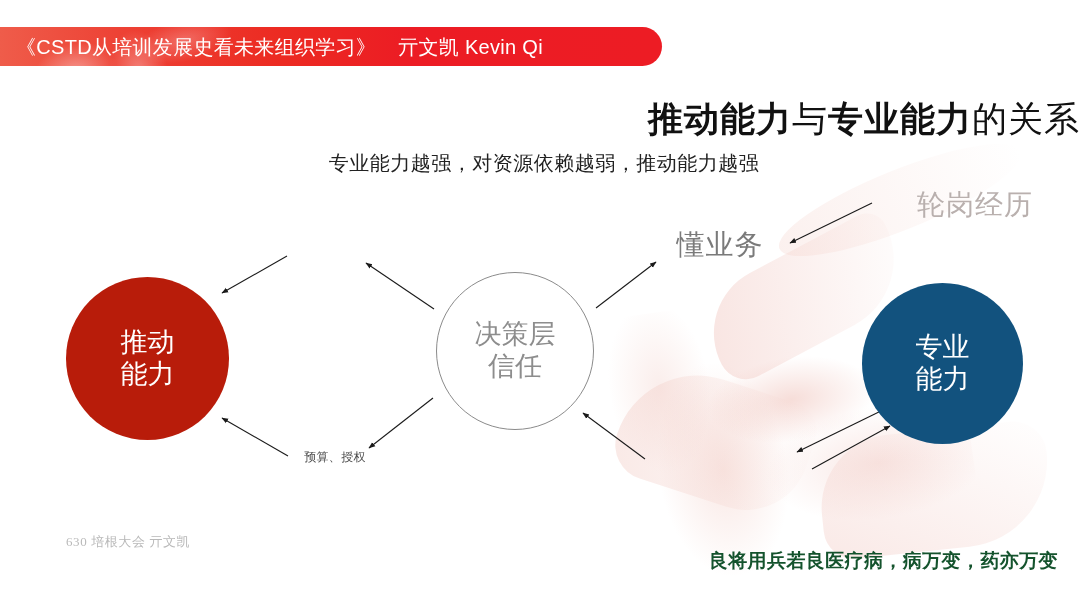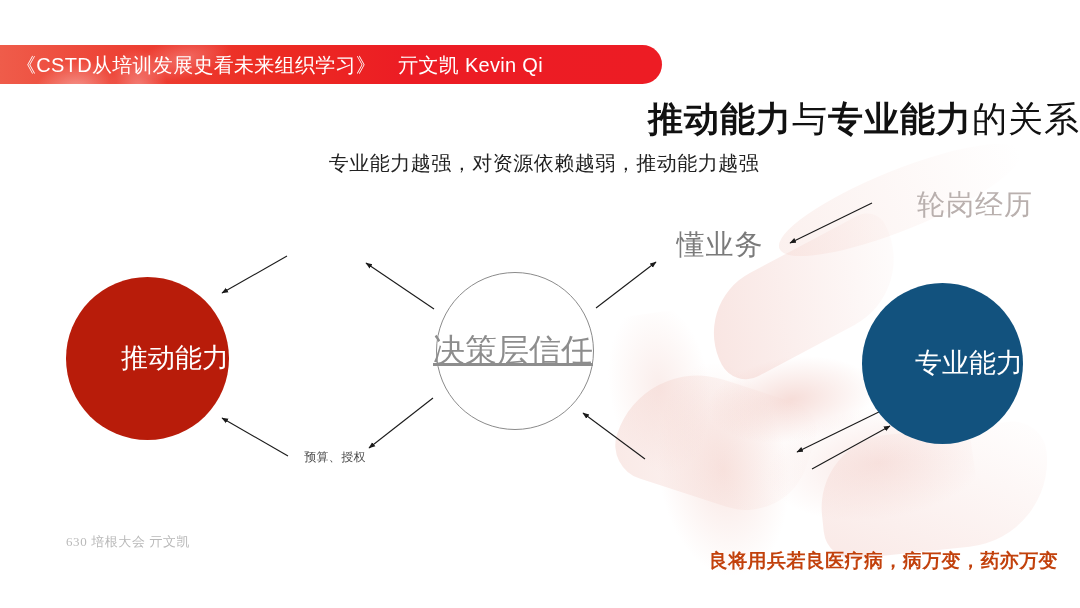--- a/index.html
+++ b/index.html
@@ -84,21 +84,21 @@
       radial-gradient(ellipse 40px 55px at 55% 60%, rgba(255,255,255,0.32), rgba(255,255,255,0) 72%),
       radial-gradient(ellipse 70px 30px at 75% 35%, rgba(255,255,255,0.26), rgba(255,255,255,0) 70%);
     transform: rotate(-12deg);
     pointer-events: none;
   }
 
   
   #header-banner {
     position: absolute;
     left: 0px;
-    top: 45px;
+    top: 27px;
     width: 662px;
     height: 39px;
     border-top-right-radius: 20px;
     border-bottom-right-radius: 20px;
     background: linear-gradient(90deg, #ef5c4a 0%, #ed4235 18%, #ec2b22 42%, #ec1c24 62%, #ed1c24 100%);
     overflow: hidden;
     z-index: 5;
   }
   #header-banner-text {
     position: absolute;
@@ -153,23 +153,23 @@
     width: 1080px;
     height: 608px;
     z-index: 2;
   }
 
   
   .node-circle {
     position: absolute;
     border-radius: 50%;
     display: flex;
-    flex-direction: row;
+    flex-direction: column;
     align-items: center;
-    justify-content: flex-end;
+    justify-content: center;
     z-index: 3;
     line-height: 1.18;
   }
   #node-left {
     left: 66px;
     top: 277px;
     width: 163px;
     height: 163px;
     background: #b81c0a;
     color: #ffffff;
@@ -185,23 +185,22 @@
     font-size: 27px;
   }
   #node-center {
     left: 436px;
     top: 272px;
     width: 158px;
     height: 158px;
     background: transparent;
     border: 1.6px solid #8b8b8b;
     color: #8d8d8d;
-    font-size: 32px;
+    font-size: 27px;
     box-sizing: border-box;
-    text-decoration: underline;
   }
   .node-line {
     display: block;
     white-space: nowrap;
   }
 
   
   .edge-label {
     position: absolute;
     z-index: 3;
@@ -263,21 +262,21 @@
     font-family: "Liberation Serif", "DejaVu Serif", serif;
     letter-spacing: 0.6px;
     z-index: 4;
     white-space: nowrap;
   }
   #footer-quote {
     position: absolute;
     right: 22px;
     top: 548px;
     font-size: 19px;
-    color: #c2410c;
+    color: #14532d;
     font-family: "Liberation Sans", "DejaVu Sans", sans-serif;
     font-weight: bold;
     letter-spacing: 0.4px;
     z-index: 4;
     white-space: nowrap;
   }
 </style>
 </head>
 <body>
 

